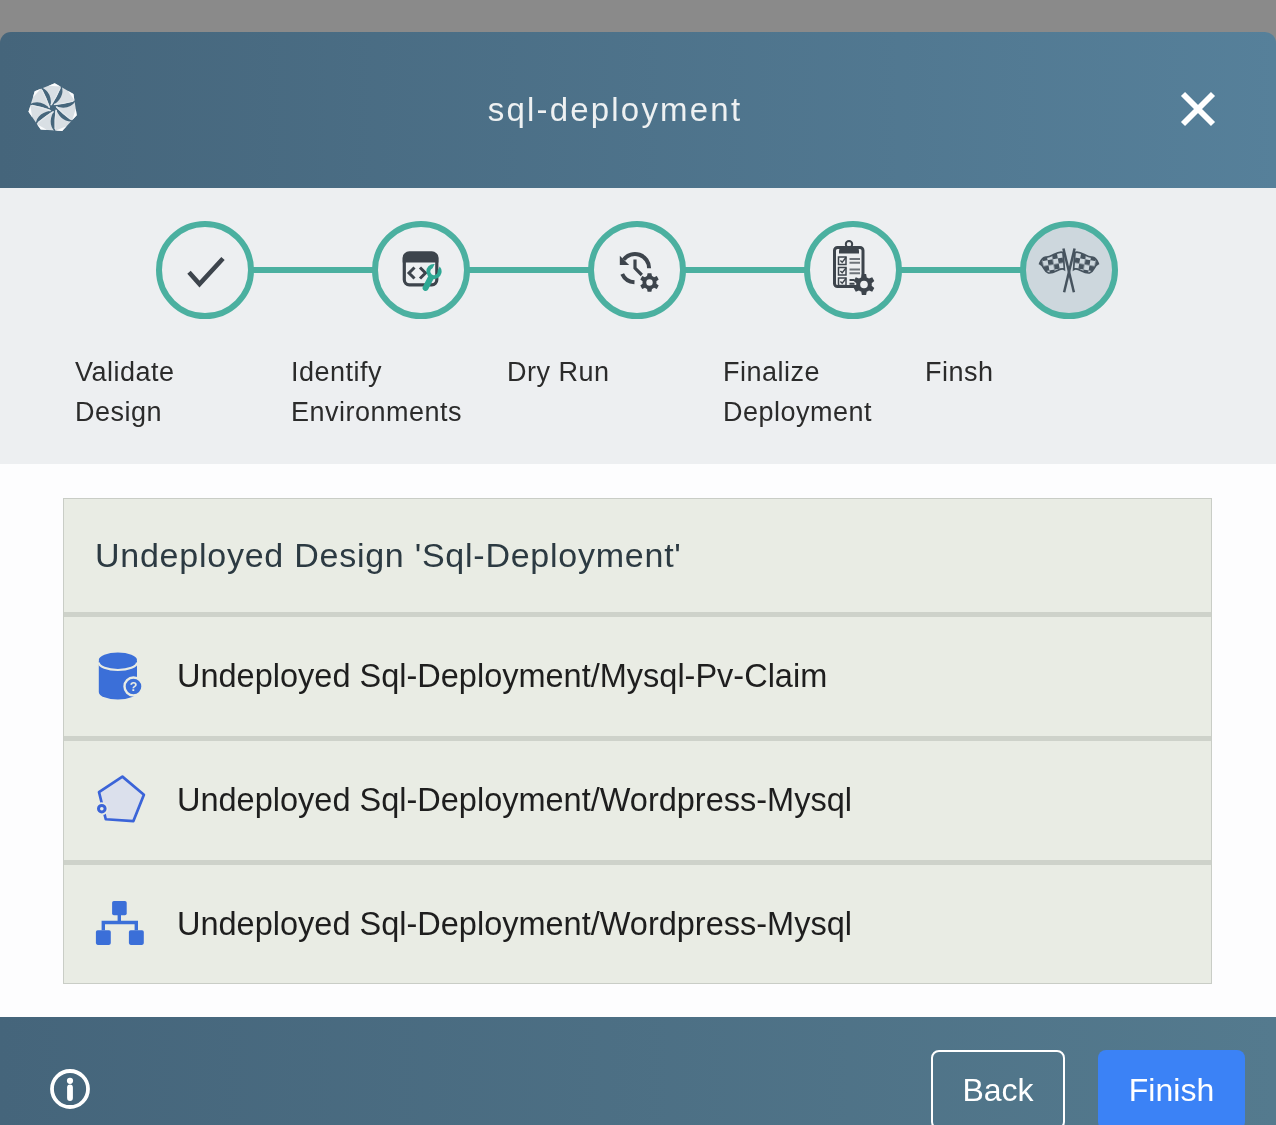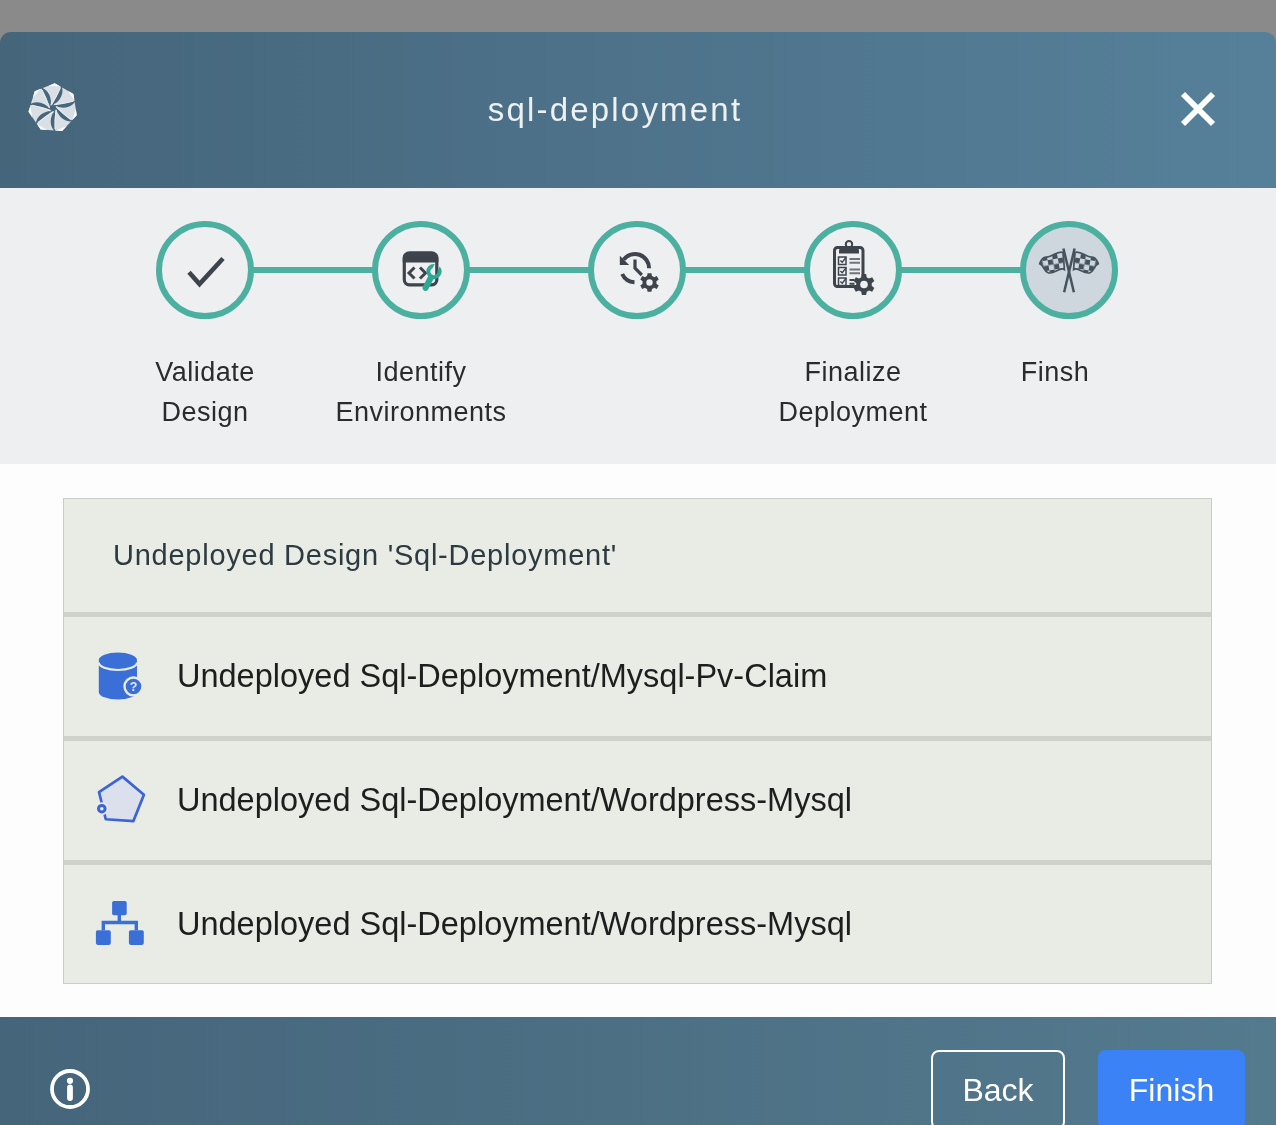--- a/index.html
+++ b/index.html
@@ -6,30 +6,30 @@
   body{width:1276px;height:1125px;overflow:hidden;background:#8a8a8a;font-family:"Liberation Sans",sans-serif;}
   .modal{position:absolute;left:0;top:0;width:1276px;height:1125px;border-radius:11px;overflow:hidden;margin-top:32px;}
   .hdr{position:absolute;left:0;top:0;width:1276px;height:156px;background:linear-gradient(90deg,#45657b,#56809a);}
   .title{position:absolute;left:615px;top:78px;transform:translate(-50%,-50%);font-size:33px;letter-spacing:2.2px;color:#eef1f2;white-space:nowrap;}
   .logo{position:absolute;left:28px;top:51px;}
   .closex{position:absolute;left:1180px;top:59px;}
   .stepper{position:absolute;left:0;top:156px;width:1276px;height:276px;background:#edeff1;}
   .connector{position:absolute;left:205px;top:235px;width:864px;height:6px;background:#4bb0a0;}
   .circ{position:absolute;width:98px;height:98px;border-radius:50%;border:6px solid #4bb0a0;background:#edeff1;box-sizing:border-box;display:flex;align-items:center;justify-content:center;}
   .circ.done{background:#cdd7dd;}
-  .steplabel{position:absolute;width:260px;text-align:center;font-size:27px;letter-spacing:0.5px;line-height:40px;color:#2b2b2b;top:320px;}
+  .steplabel{position:absolute;width:260px;font-size:27px;letter-spacing:0.5px;line-height:40px;color:#2b2b2b;top:320px;}
   .content{position:absolute;left:0;top:432px;width:1276px;height:553px;background:#fdfdfe;}
   .panel{position:absolute;left:63px;top:466px;width:1149px;height:486px;background:#ced2ca;border:1px solid #c9cdc6;box-sizing:border-box;}
   .row{position:absolute;left:0;width:1147px;background:#e9ece4;display:flex;align-items:center;}
   .rowtext{font-size:32.5px;color:#1e1e1e;}
   .r1{top:0;height:113px;}
   .r2{top:118px;height:119px;}
   .r3{top:242px;height:119px;}
   .r4{top:366px;height:118px;}
-  .hdtext{padding-left:49px;font-size:29px;color:#2c3a42;letter-spacing:0.75px;}
+  .hdtext{padding-left:31px;font-size:34px;color:#2c3a42;letter-spacing:0.75px;}
   .ftr{position:absolute;left:0;top:985px;width:1276px;height:140px;background:linear-gradient(90deg,#45657b,#547a8e);}
   .info{position:absolute;left:48px;top:1035px;}
   .btn{position:absolute;top:1018px;height:80px;border-radius:8px;display:flex;align-items:center;justify-content:center;font-size:32px;color:#fff;box-sizing:border-box;}
   .back{left:931px;width:134px;border:2px solid #fff;}
   .finish{left:1098px;width:147px;background:#3b82f6;}
 </style>
 </head>
 <body>
 <div class="modal">
   <div class="hdr"></div>
@@ -139,20 +139,21 @@
     </g>
     <g transform="rotate(-10 27 5)">
       <path d="M27.2 5.5 C 22 2, 15 8.5, 9.5 7 C 5.5 6, 3.5 10, 2 12.5 C 6.5 15.5, 4.5 21, 9 23 C 15 25.5, 21.5 18.5, 25.3 22.5 Z" fill="url(#chk)" stroke="#46535e" stroke-width="1.7"></path>
     </g>
     <g transform="translate(66,0) scale(-1,1) rotate(-10 27 5)">
       <path d="M27.2 5.5 C 22 2, 15 8.5, 9.5 7 C 5.5 6, 3.5 10, 2 12.5 C 6.5 15.5, 4.5 21, 9 23 C 15 25.5, 21.5 18.5, 25.3 22.5 Z" fill="url(#chk)" stroke="#46535e" stroke-width="1.7"></path>
     </g>
   </svg>
   <div class="steplabel" style="left:75px;">Validate<br>Design</div>
   <div class="steplabel" style="left:291px;">Identify<br>Environments</div>
+  <div class="steplabel" style="left:507px;">Dry Run</div>
   <div class="steplabel" style="left:723px;">Finalize<br>Deployment</div>
   <div class="steplabel" style="left:925px;">Finsh</div>
 
   <div class="panel">
     <div class="row r1">
         <div class="hdtext">Undeployed Design 'Sql-Deployment'</div>
       </div>
     <div class="row r2">
       <div class="rowtext" style="padding-left:113px;">Undeployed Sql-Deployment/Mysql-Pv-Claim</div>
     </div>

